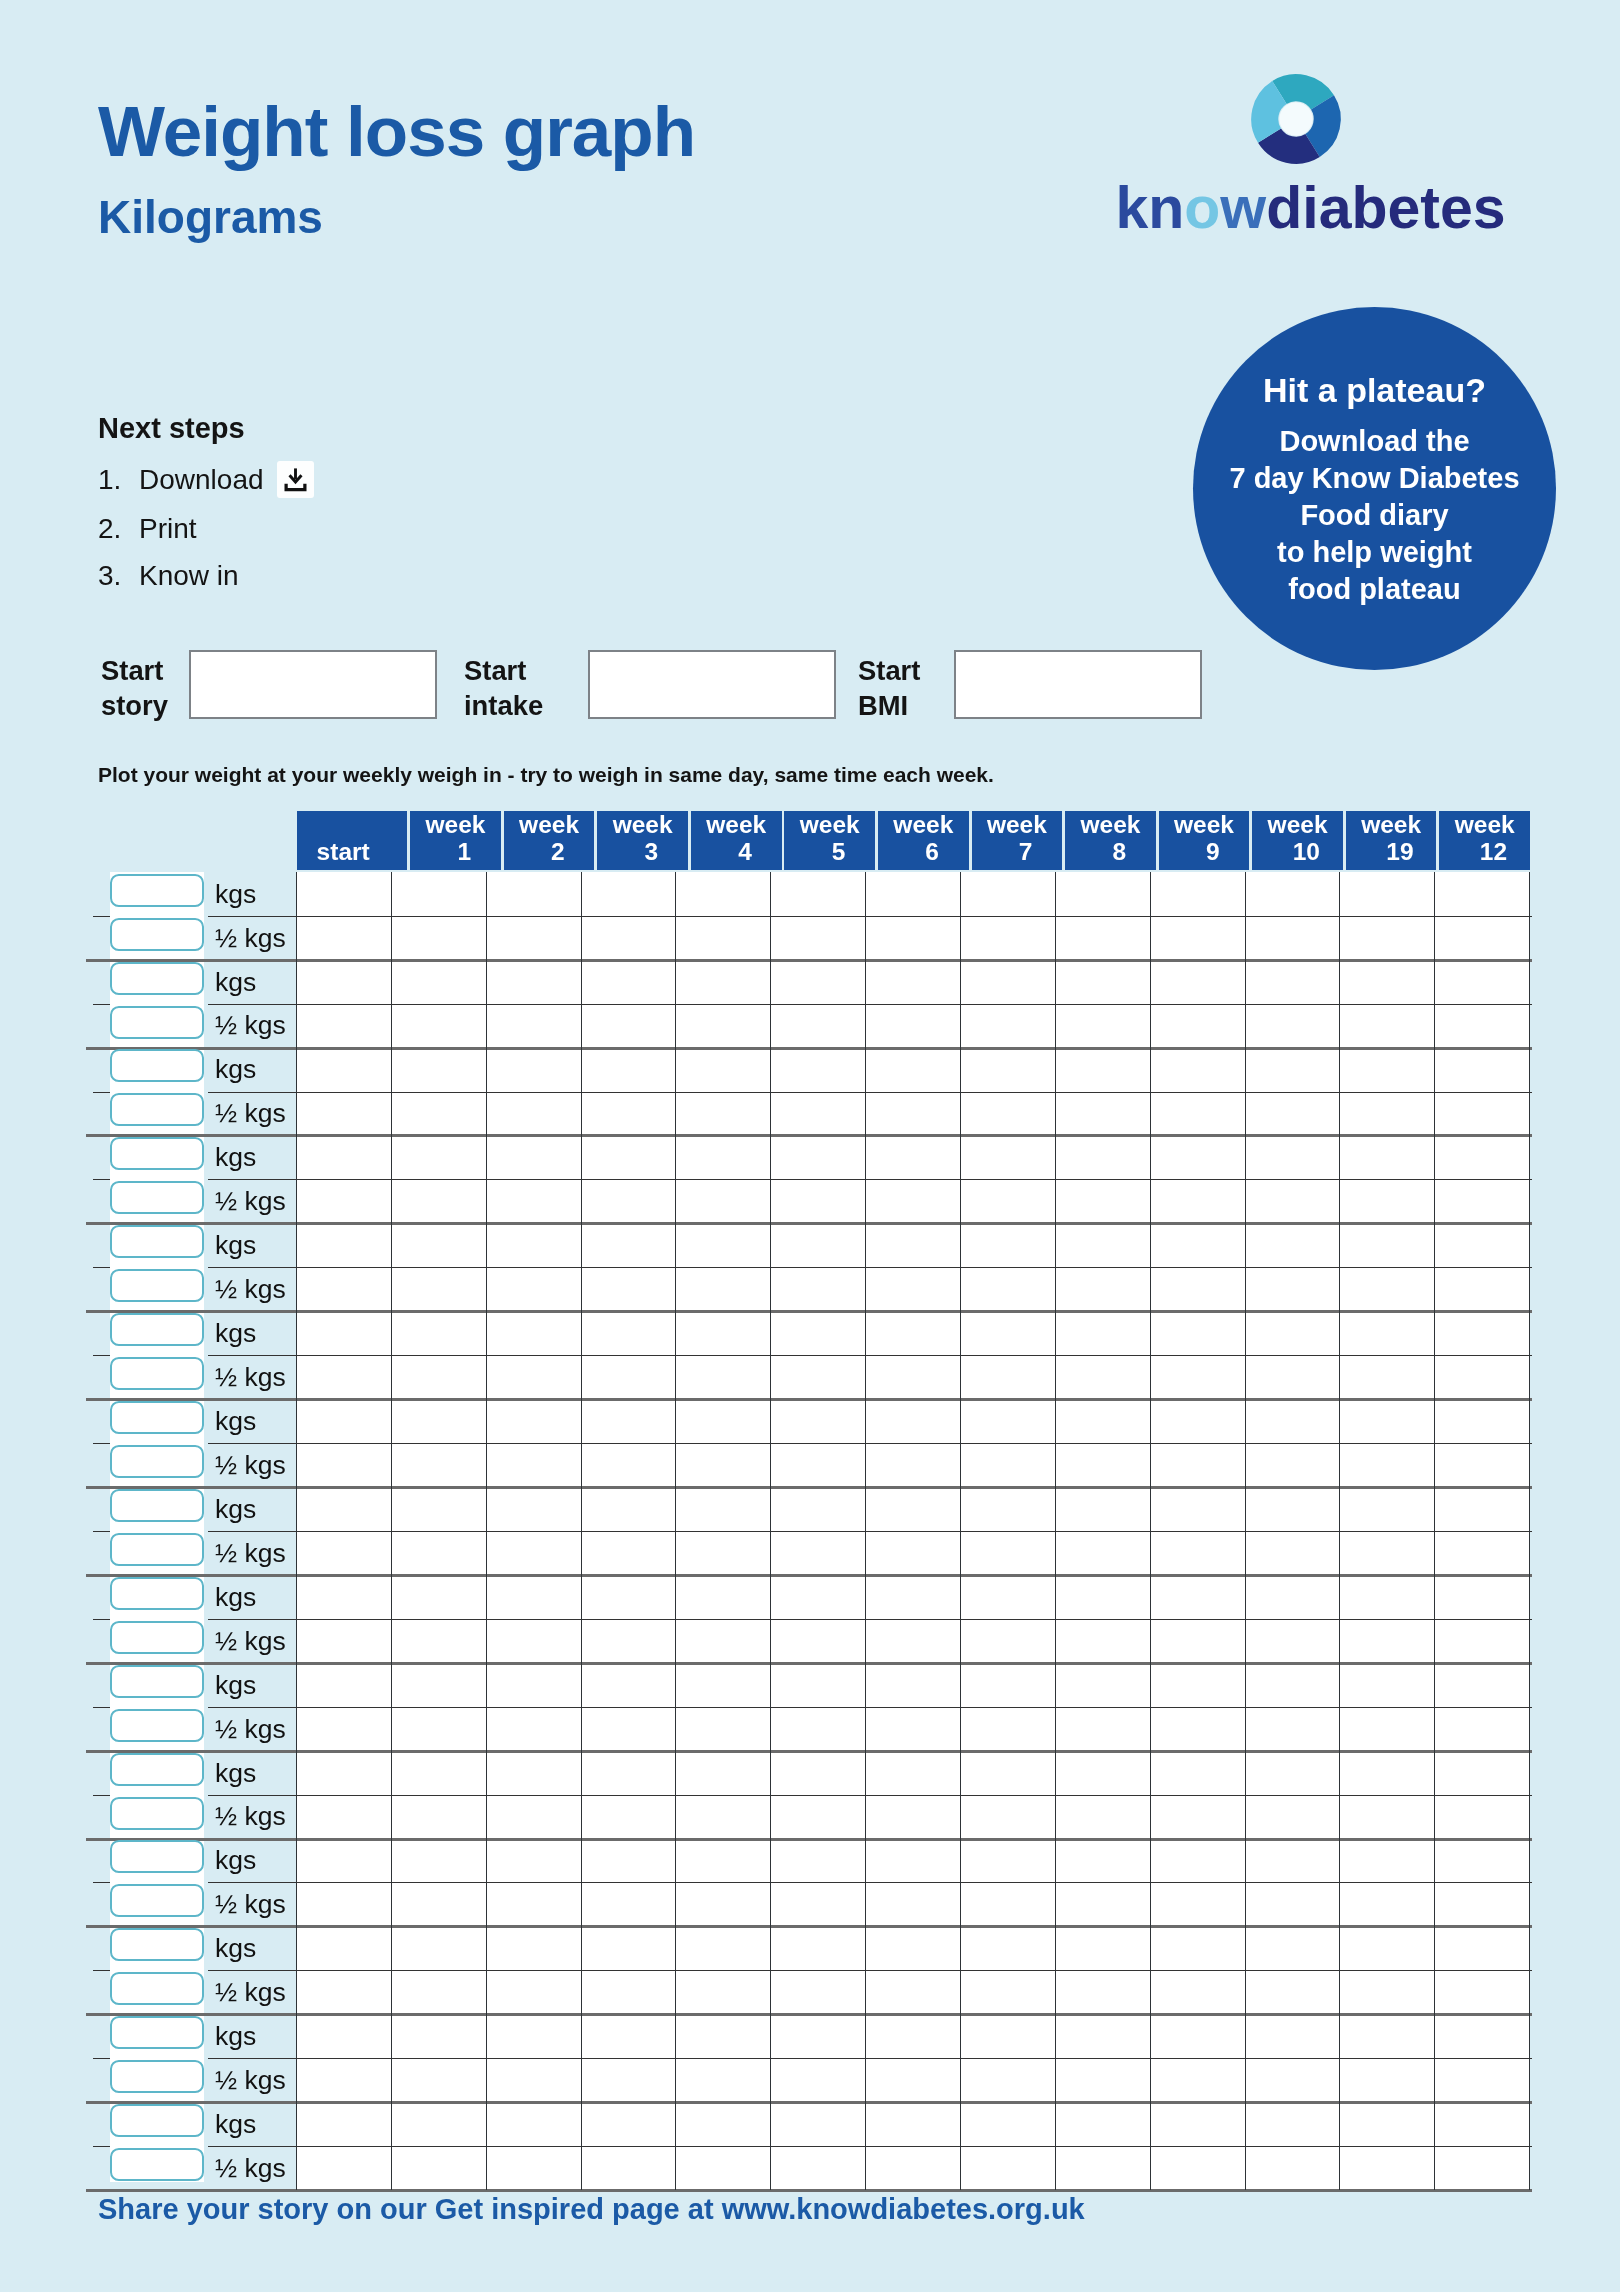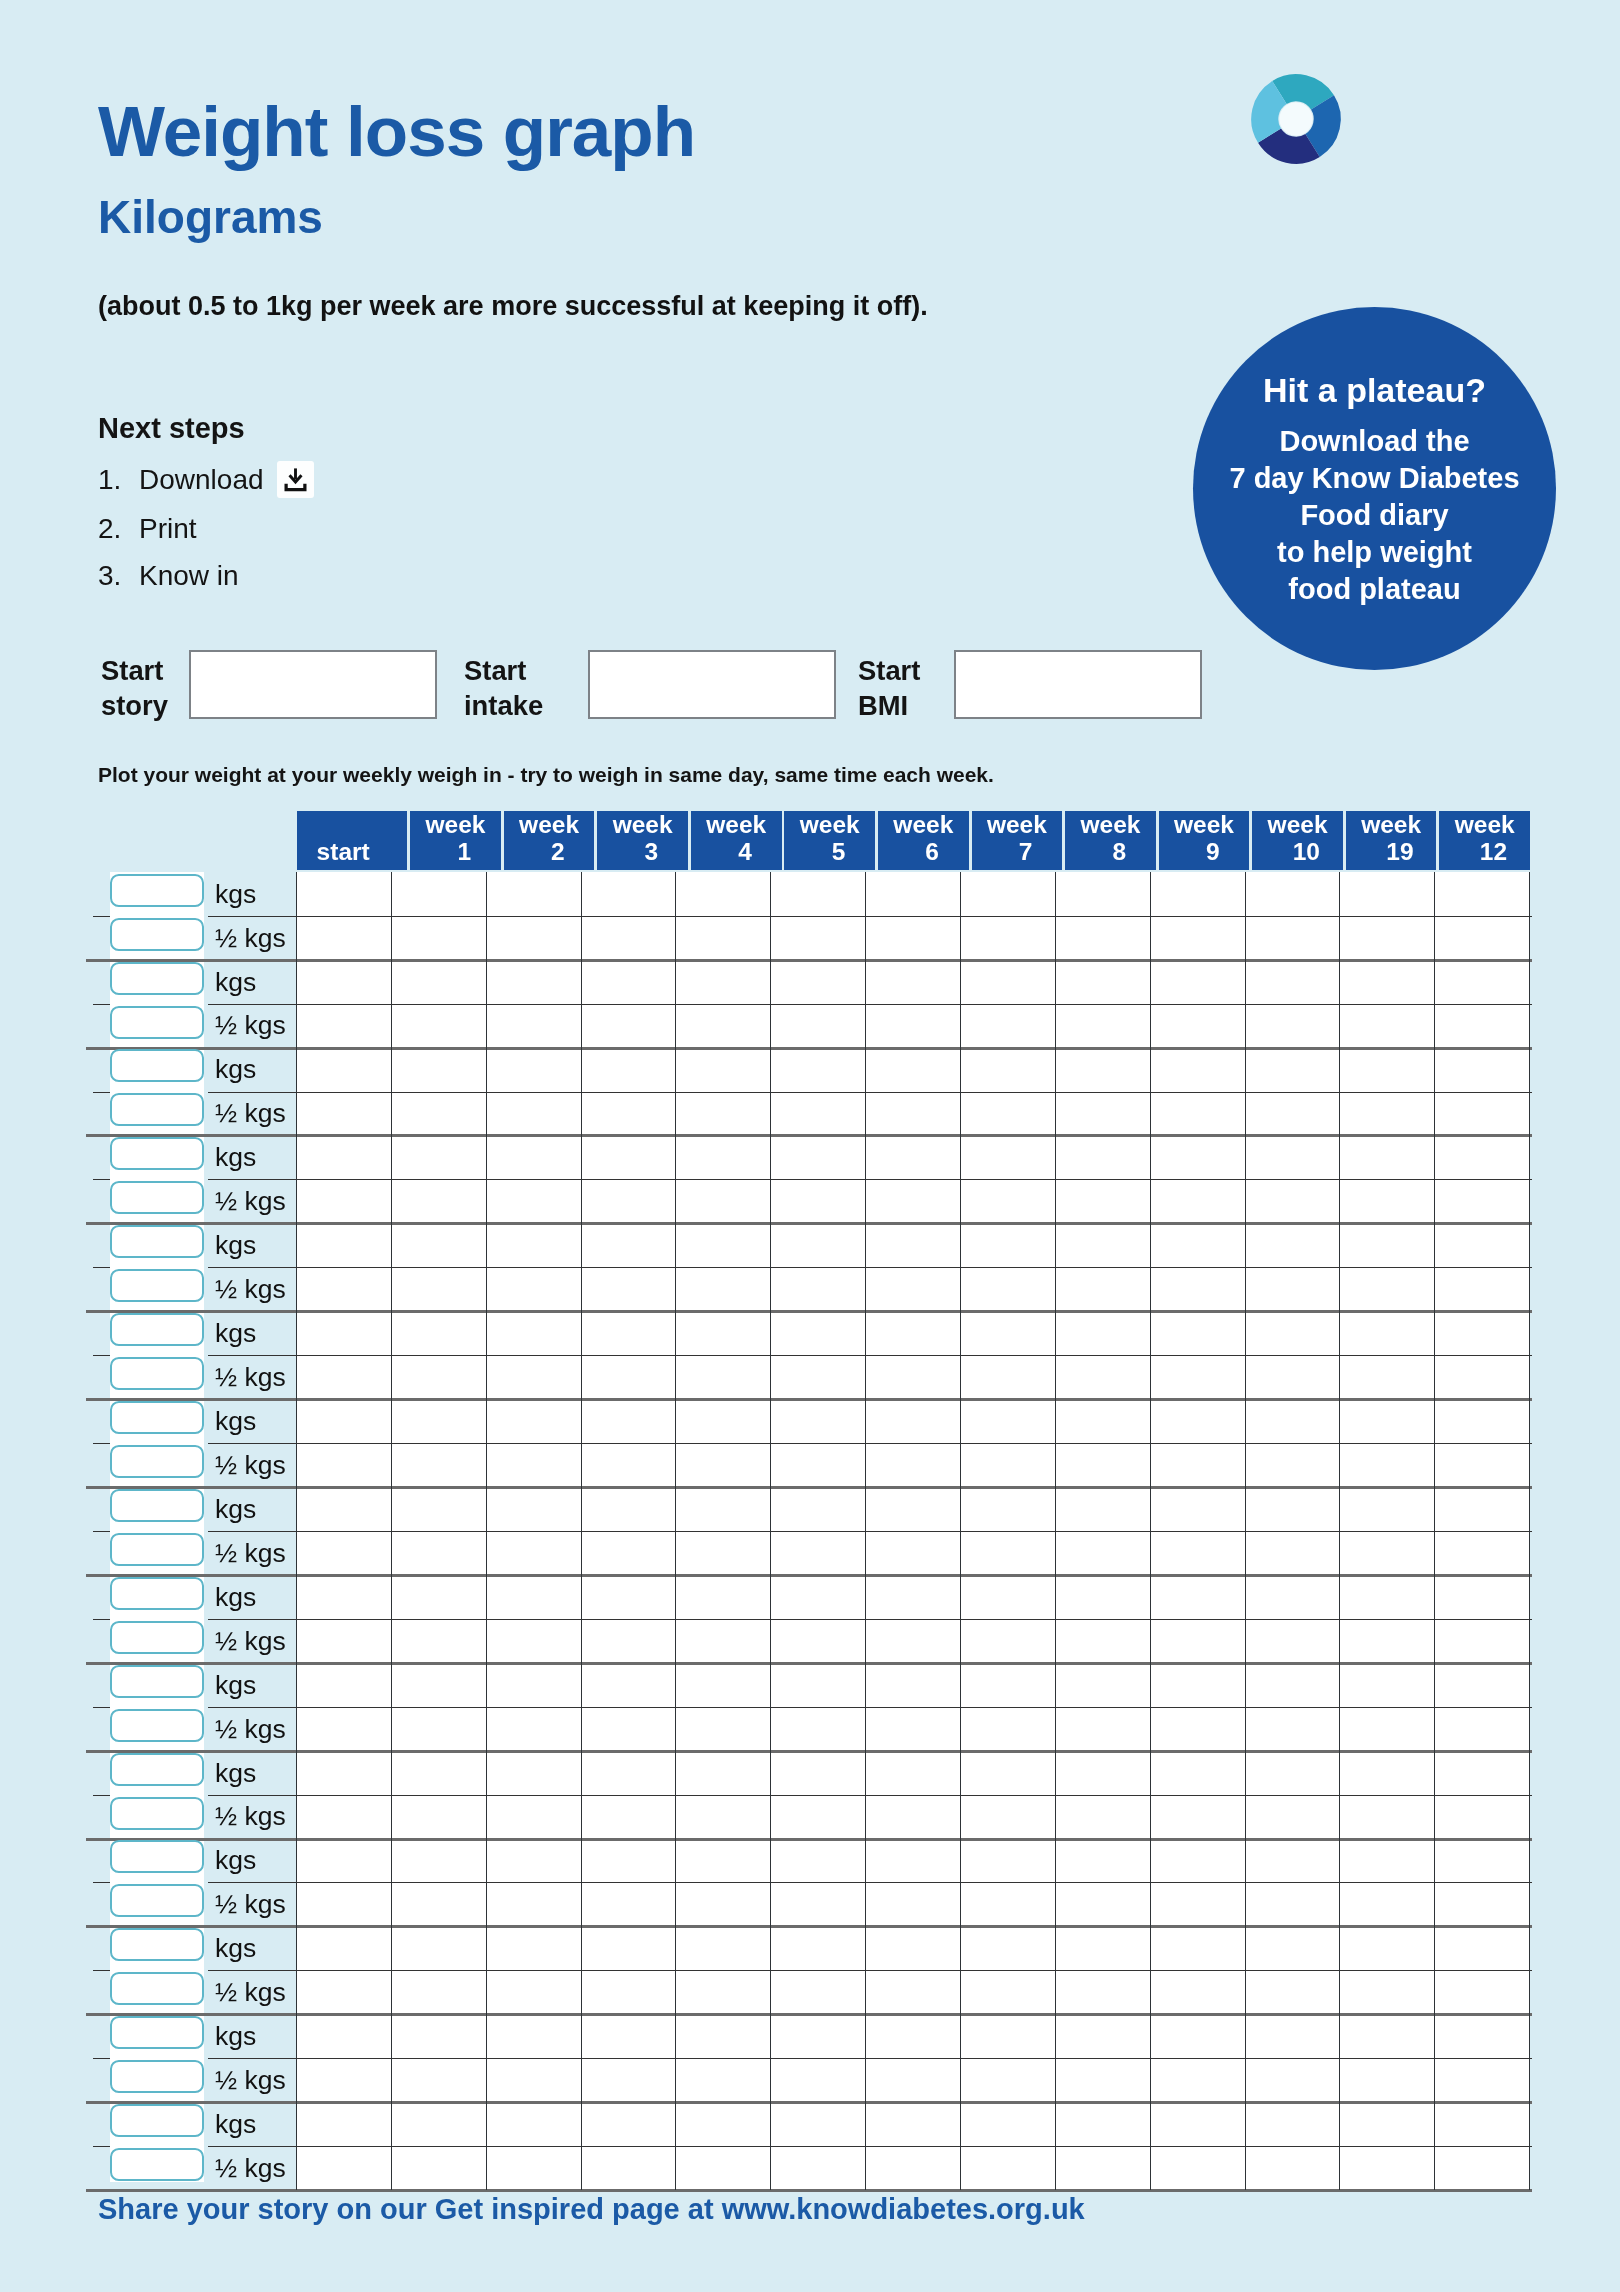--- a/index.html
+++ b/index.html
@@ -63,24 +63,26 @@
 <div class="abs logo-wrap">
   <svg class="logo-swirl" viewBox="0 0 96 96">
     <g transform="rotate(-32 48 48)">
       <path d="M 48 18 A 30 30 0 0 1 78 48" fill="none" stroke-width="26" stroke="#2ea8bf"></path>
       <path d="M 78 48 A 30 30 0 0 1 48 78" fill="none" stroke-width="26" stroke="#1d66b0"></path>
       <path d="M 48 78 A 30 30 0 0 1 18 48" fill="none" stroke-width="26" stroke="#232e7e"></path>
       <path d="M 18 48 A 30 30 0 0 1 48 18" fill="none" stroke-width="26" stroke="#5ec1e0"></path>
       <circle cx="48" cy="48" r="16" fill="#f4fbfd"></circle>
     </g>
   </svg>
+  <div class="logo-word">
+    <span class="logo-part" style="color: rgb(43, 74, 158);">kn</span><span class="logo-part" style="color: rgb(116, 198, 228);">o</span><span class="logo-part" style="color: rgb(58, 111, 186);">w</span><span class="logo-part" style="color: rgb(37, 43, 124);">diabetes</span>
+  </div>
 </div>
 
 <div class="abs intro">
-  <div>(about 0.5 to 1kg per week are more successful at keeping it off).</div>
 </div>
 
 <div class="abs next-steps-heading">Next steps</div>
 <div class="abs step-row" style="top:459px">
   <span class="step-num">1.</span>
   <span>Download</span>
   <span class="step-icon">
     <svg width="29" height="29" viewBox="0 0 34 34">
       <path d="M17 4 v13" stroke="#111" stroke-width="3.4" fill="none"></path>
       <path d="M10 12 L17 20 L24 12" stroke="#111" stroke-width="3.4" fill="none" stroke-linejoin="miter"></path>

